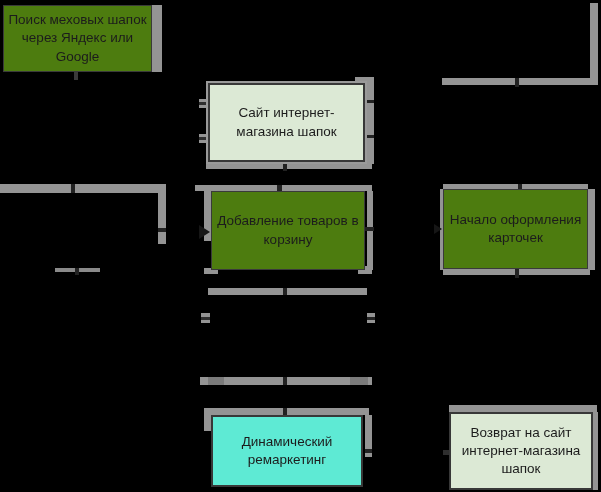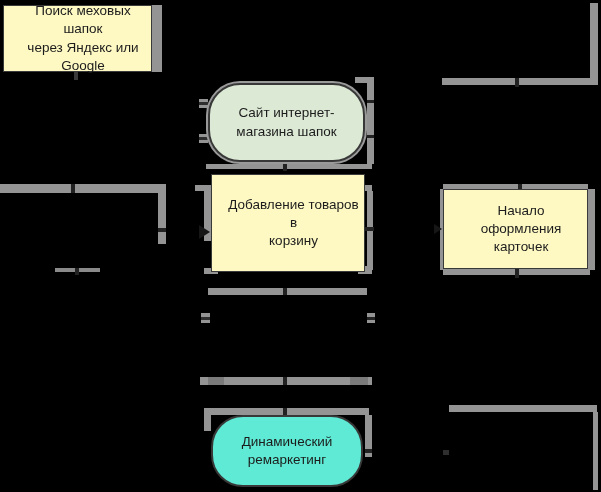--- a/index.html
+++ b/index.html
@@ -2,31 +2,31 @@
 <html><head>
 <meta charset="utf-8">
 <style>
   html,body{margin:0;padding:0;background:#000;}
   #canvas{position:relative;width:601px;height:492px;background:#000;overflow:hidden;
           font-family:"Liberation Sans","DejaVu Sans",sans-serif;}
   .node{position:absolute;display:flex;align-items:center;justify-content:center;
         text-align:center;color:#1c1c1c;font-size:13.5px;line-height:1.34;
         border:1px solid #3a3a3a;box-sizing:border-box;}
   .lbl{white-space:pre-line;display:block;padding:0 4px;}
-  .fill-yellow{background:#fef9c3;padding-left:11px;}
+  .fill-yellow{background:#4d7c0f;}
   .fill-green{background:#DCE9D5;}
   .fill-blue{background:#D3E0E5;}
   .fill-pink{background:#5eead4;justify-content:center;}
-  .b2{border-width:2px;border-color:#383838;border-radius:32px;}
+  .b2{border-width:2px;border-color:#383838;}
   
   .nA{left:3px;top:5px;width:149px;height:67px;}
   .nB{left:442px;top:3px;width:148px;height:75px;}
   .nC{left:208px;top:83px;width:157px;height:79px;box-shadow:0 0 0 2px #9a9a9a;}
   .nD{left:1px;top:193px;width:157px;height:75px;}
-  .nE{left:211px;top:174px;width:154px;height:98px;}
+  .nE{left:211px;top:191px;width:154px;height:79px;}
   .nF{left:443px;top:189px;width:145px;height:80px;}
   .nG{left:210px;top:295px;width:155px;height:82px;}
   .nH{left:211px;top:415px;width:152px;height:72px;}
   .nI{left:449px;top:412px;width:144px;height:78px;}
   
   .st,.tk,.sq,.nb{position:absolute;}
   .st,.nb{background:#949494;}
   .tk{background:#222;}
   .sq{background:#7b7b7b;}
   .ar{position:absolute;width:0;height:0;border-top:7px solid transparent;
@@ -114,14 +114,19 @@
 корзину</span>
   </div>
   <div class="node fill-yellow nF">
     <span class="lbl">Начало оформления
 карточек</span>
   </div>
   <div class="node fill-pink b2 nH">
     <span class="lbl">Динамический
 ремаркетинг</span>
   </div>
+  <div class="node fill-green b2 nI">
+    <span class="lbl">Возврат на сайт
+интернет-магазина
+шапок</span>
+  </div>
 
 </div>
 
 </body></html>

